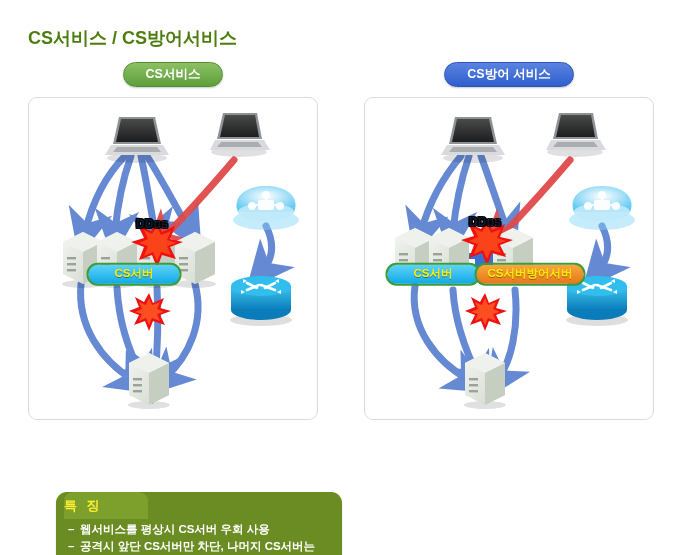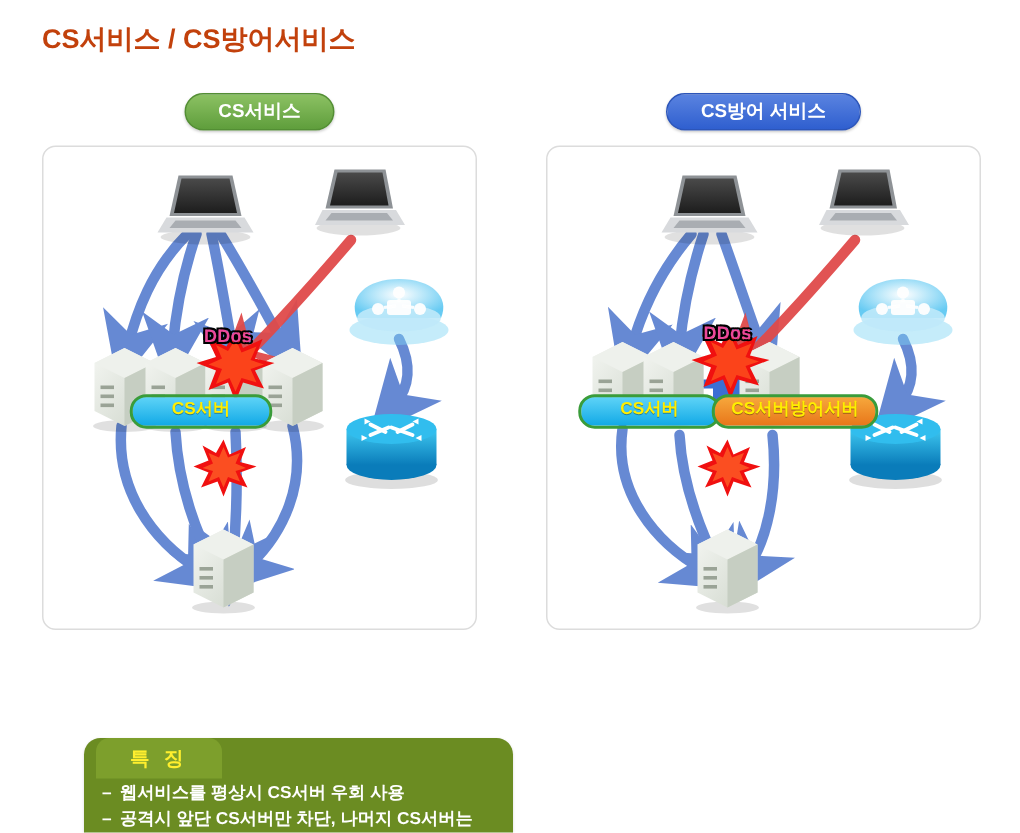--- a/index.html
+++ b/index.html
@@ -4,22 +4,22 @@
 <style>
   html,body{margin:0;padding:0;}
   body{
     width:680px;height:555px;
     background:#ffffff;
     font-family:"Liberation Sans","DejaVu Sans",sans-serif;
     position:relative;
     overflow:hidden;
   }
   .page-title{
-    position:absolute;left:28px;top:14px;
-    font-size:18px;font-weight:bold;color:#c2410c;
+    position:absolute;left:28px;top:26px;
+    font-size:18px;font-weight:bold;color:#4d7c0f;
     letter-spacing:0px;white-space:nowrap;
   }
 
   
   .col{position:absolute;top:62px;width:290px;}
   .col.left{left:28px;}
   .col.right{left:364px;}
 
   .col-header{
     margin:0 auto;display:block;width:fit-content;
@@ -59,39 +59,39 @@
     color:#ffee00;font-size:11.5px;padding:3px 26px 4px;
     text-shadow:0 1px 0 rgba(0,0,0,.35);
   }
   .nlabel.pill-orange{
     background:linear-gradient(#f6a83c,#e8761a);
     border:2px solid #3a9c3a;border-radius:11px;
     color:#ffee00;font-size:11.5px;padding:3px 11px 4px;
     text-shadow:0 1px 0 rgba(0,0,0,.35);
   }
   .nlabel.ddos{
-    color:#ec4899;font-size:12px;font-weight:bold;
+    color:#0f172a;font-size:12px;font-weight:bold;
     text-shadow:
       -1.3px -1.3px 0 #000, 1.3px -1.3px 0 #000,
       -1.3px  1.3px 0 #000, 1.3px  1.3px 0 #000;
     letter-spacing:.2px;
   }
 
   
   .feature{
     position:absolute;top:430px;width:286px;
     border-radius:11px;padding:0 0 10px 0;
     box-shadow:0 1px 2px rgba(0,0,0,.15);
   }
   .feature.left{left:28px;background:#6b8c22;}
   .feature-tab{
     display:block;width:84px;margin-left:8px;
     border-radius:9px 9px 0 0;
     font-size:13px;font-weight:bold;color:#ffef2e;
-    text-align:center;padding:5px 0 4px;letter-spacing:3px;
+    padding:5px 0 4px;letter-spacing:3px;
   }
   .feature.left  .feature-tab{background:#7d9f2c;}
   .feature-list{
     list-style:none;margin:2px 0 0 0;padding:0 10px 0 12px;
     color:#ffffff;font-size:11.5px;line-height:16.5px;
     font-weight:bold;
   }
   .feature-list li{
     position:relative;padding-left:12px;white-space:pre-line;
   }

